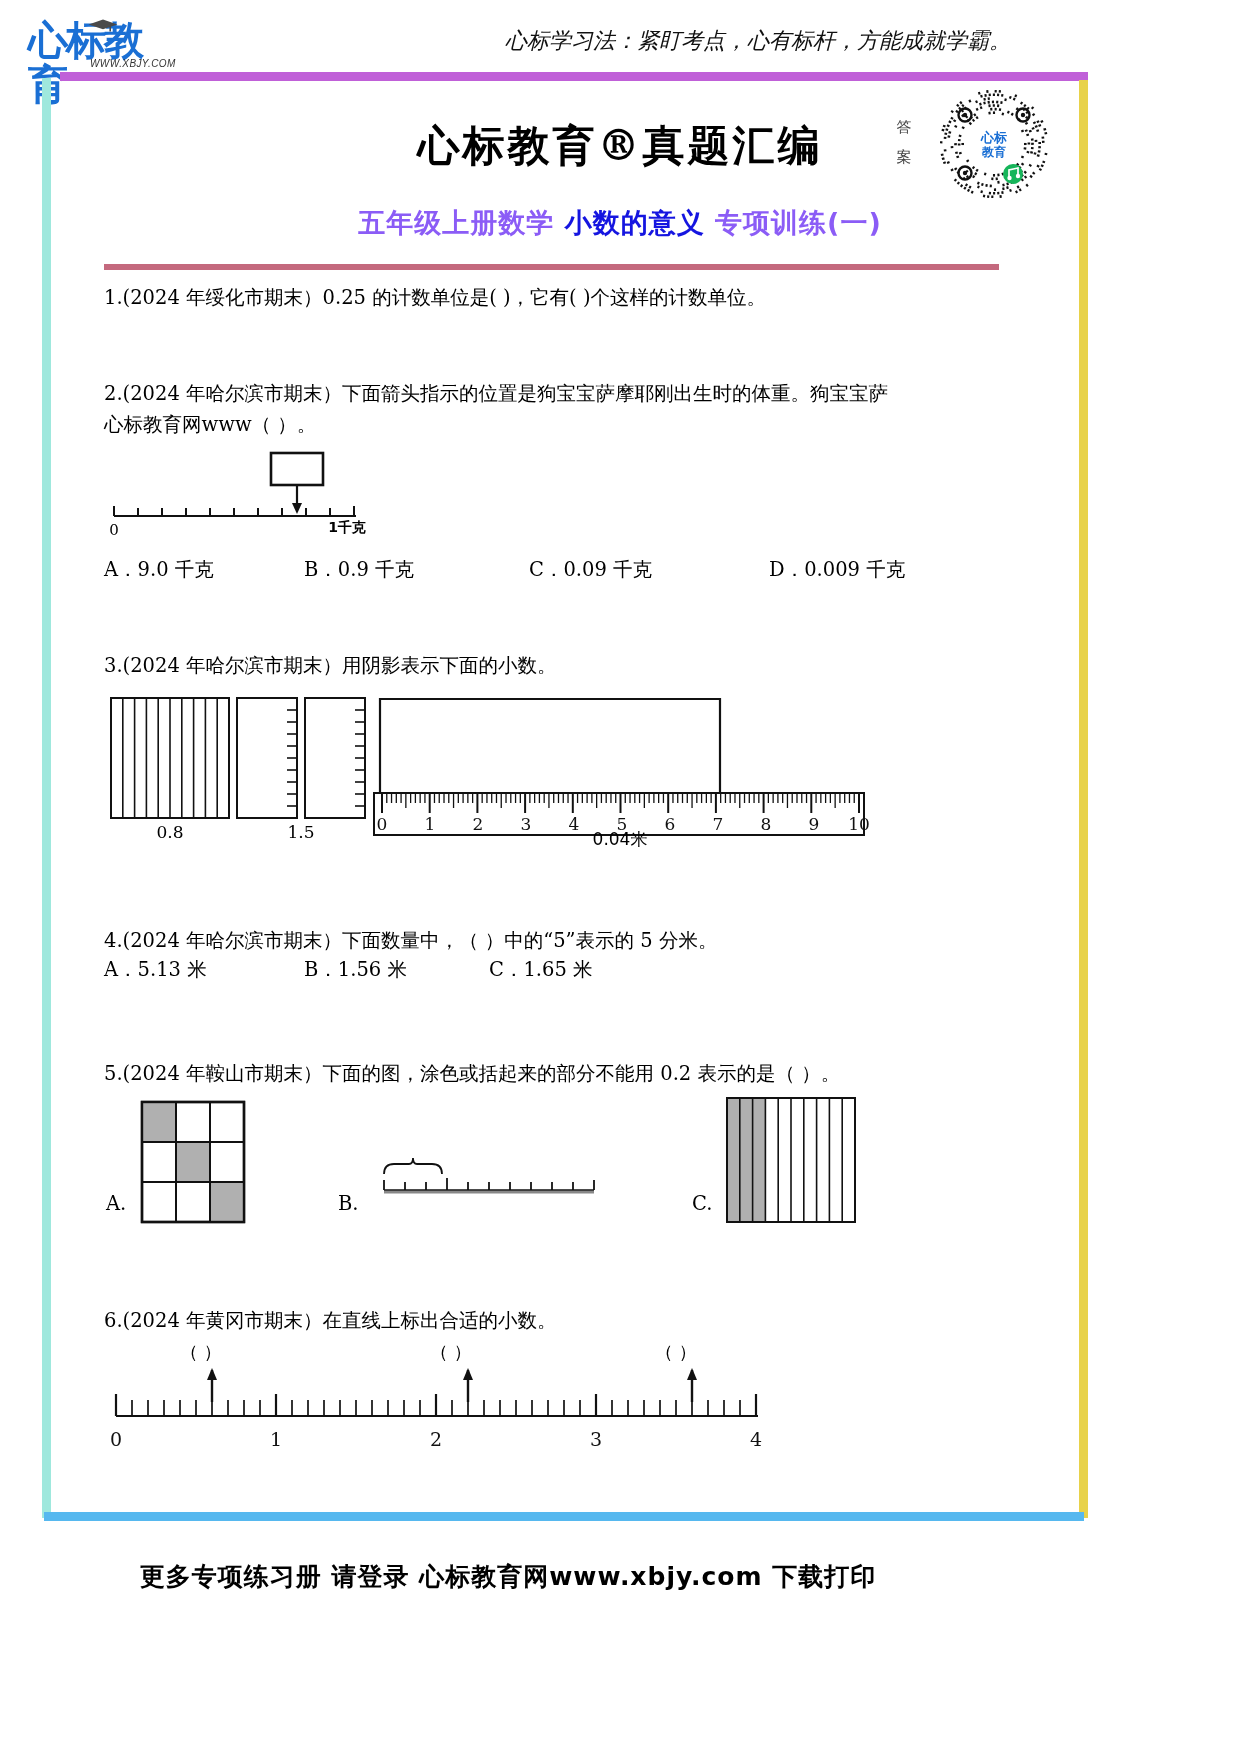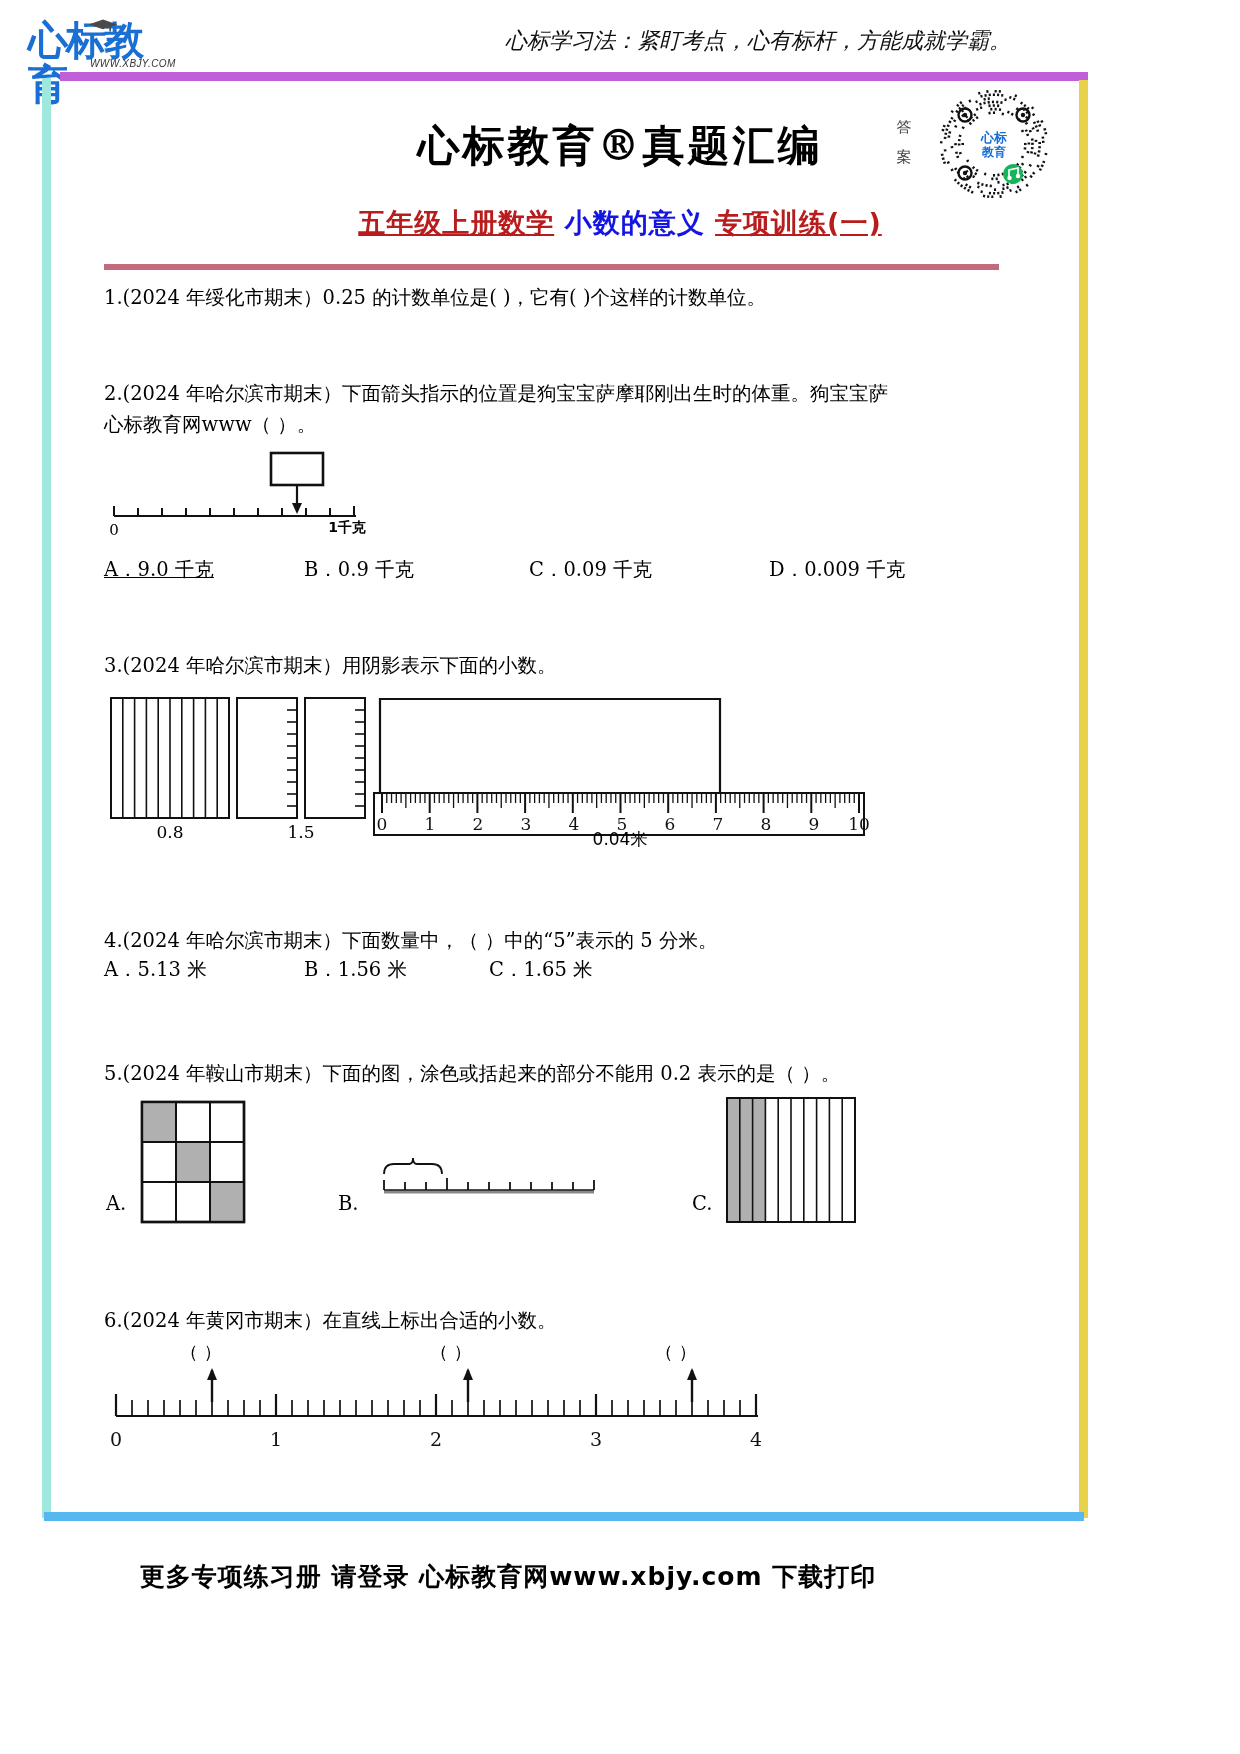--- a/index.html
+++ b/index.html
@@ -62,21 +62,21 @@
     font-family:"DejaVu Serif","Liberation Serif",serif;
     font-size:42px; font-weight:bold; letter-spacing:3px;
   }
   .doc-subtitle{
     position:absolute; left:0; top:205px; width:1240px;
     text-align:center;
     font-family:"DejaVu Sans","Liberation Sans",sans-serif;
     font-size:27px; font-weight:bold; letter-spacing:1px;
   }
   .doc-subtitle .hl{ color:#1515e0; }
-  .doc-subtitle .pre,.doc-subtitle .post{ color:#b91c1c;text-decoration:underline; }
+  .doc-subtitle .pre,.doc-subtitle .post{ color:#8b5cf6; }
 
   .answer-label{
     position:absolute; left:893px; top:112px;
     width:22px; text-align:center;
     font-family:"DejaVu Sans","Liberation Sans",sans-serif;
     font-size:15px; line-height:30px; color:#444;
   }
   .qrcode{
     position:absolute; left:940px; top:90px; width:108px; height:108px;
   }
@@ -384,21 +384,21 @@
     <line x1="178" y1="60" x2="178" y2="68"></line>
     <line x1="202" y1="60" x2="202" y2="68"></line>
     <line x1="226" y1="60" x2="226" y2="68"></line>
     <line x1="250" y1="58" x2="250" y2="68"></line>
   </g>
   <text x="10" y="87" font-family="DejaVu Serif, serif" font-size="15" text-anchor="middle">0</text>
   <text x="243" y="84" font-family="DejaVu Sans, sans-serif" font-size="14" font-weight="bold" text-anchor="middle">1千克</text>
 </svg>
 
 <div class="opts" style="left:104px; top:556px; width:920px;">
-  <span style="width:200px;text-decoration:underline;">A．9.0 千克</span><span style="width:225px;">B．0.9 千克</span><span style="width:240px;">C．0.09 千克</span><span>D．0.009 千克</span>
+  <span style="width:200px;">A．9.0 千克</span><span style="width:225px;">B．0.9 千克</span><span style="width:240px;">C．0.09 千克</span><span>D．0.009 千克</span>
 </div>
 
 <div class="q" style="left:104px; top:650px; width:920px;">
   <span>3.</span><span>(2024 年哈尔滨市期末）</span><span>用阴影表示下面的小数。</span>
 </div>
 
 <svg class="abs" style="left:110px; top:697px;" width="125" height="145" viewBox="0 0 125 145">
   <rect x="1" y="1" width="118" height="120" fill="none" stroke="#111" stroke-width="2"></rect>
   <g stroke="#111" stroke-width="1.6">
     <line x1="12.8" y1="1" x2="12.8" y2="121"></line>

